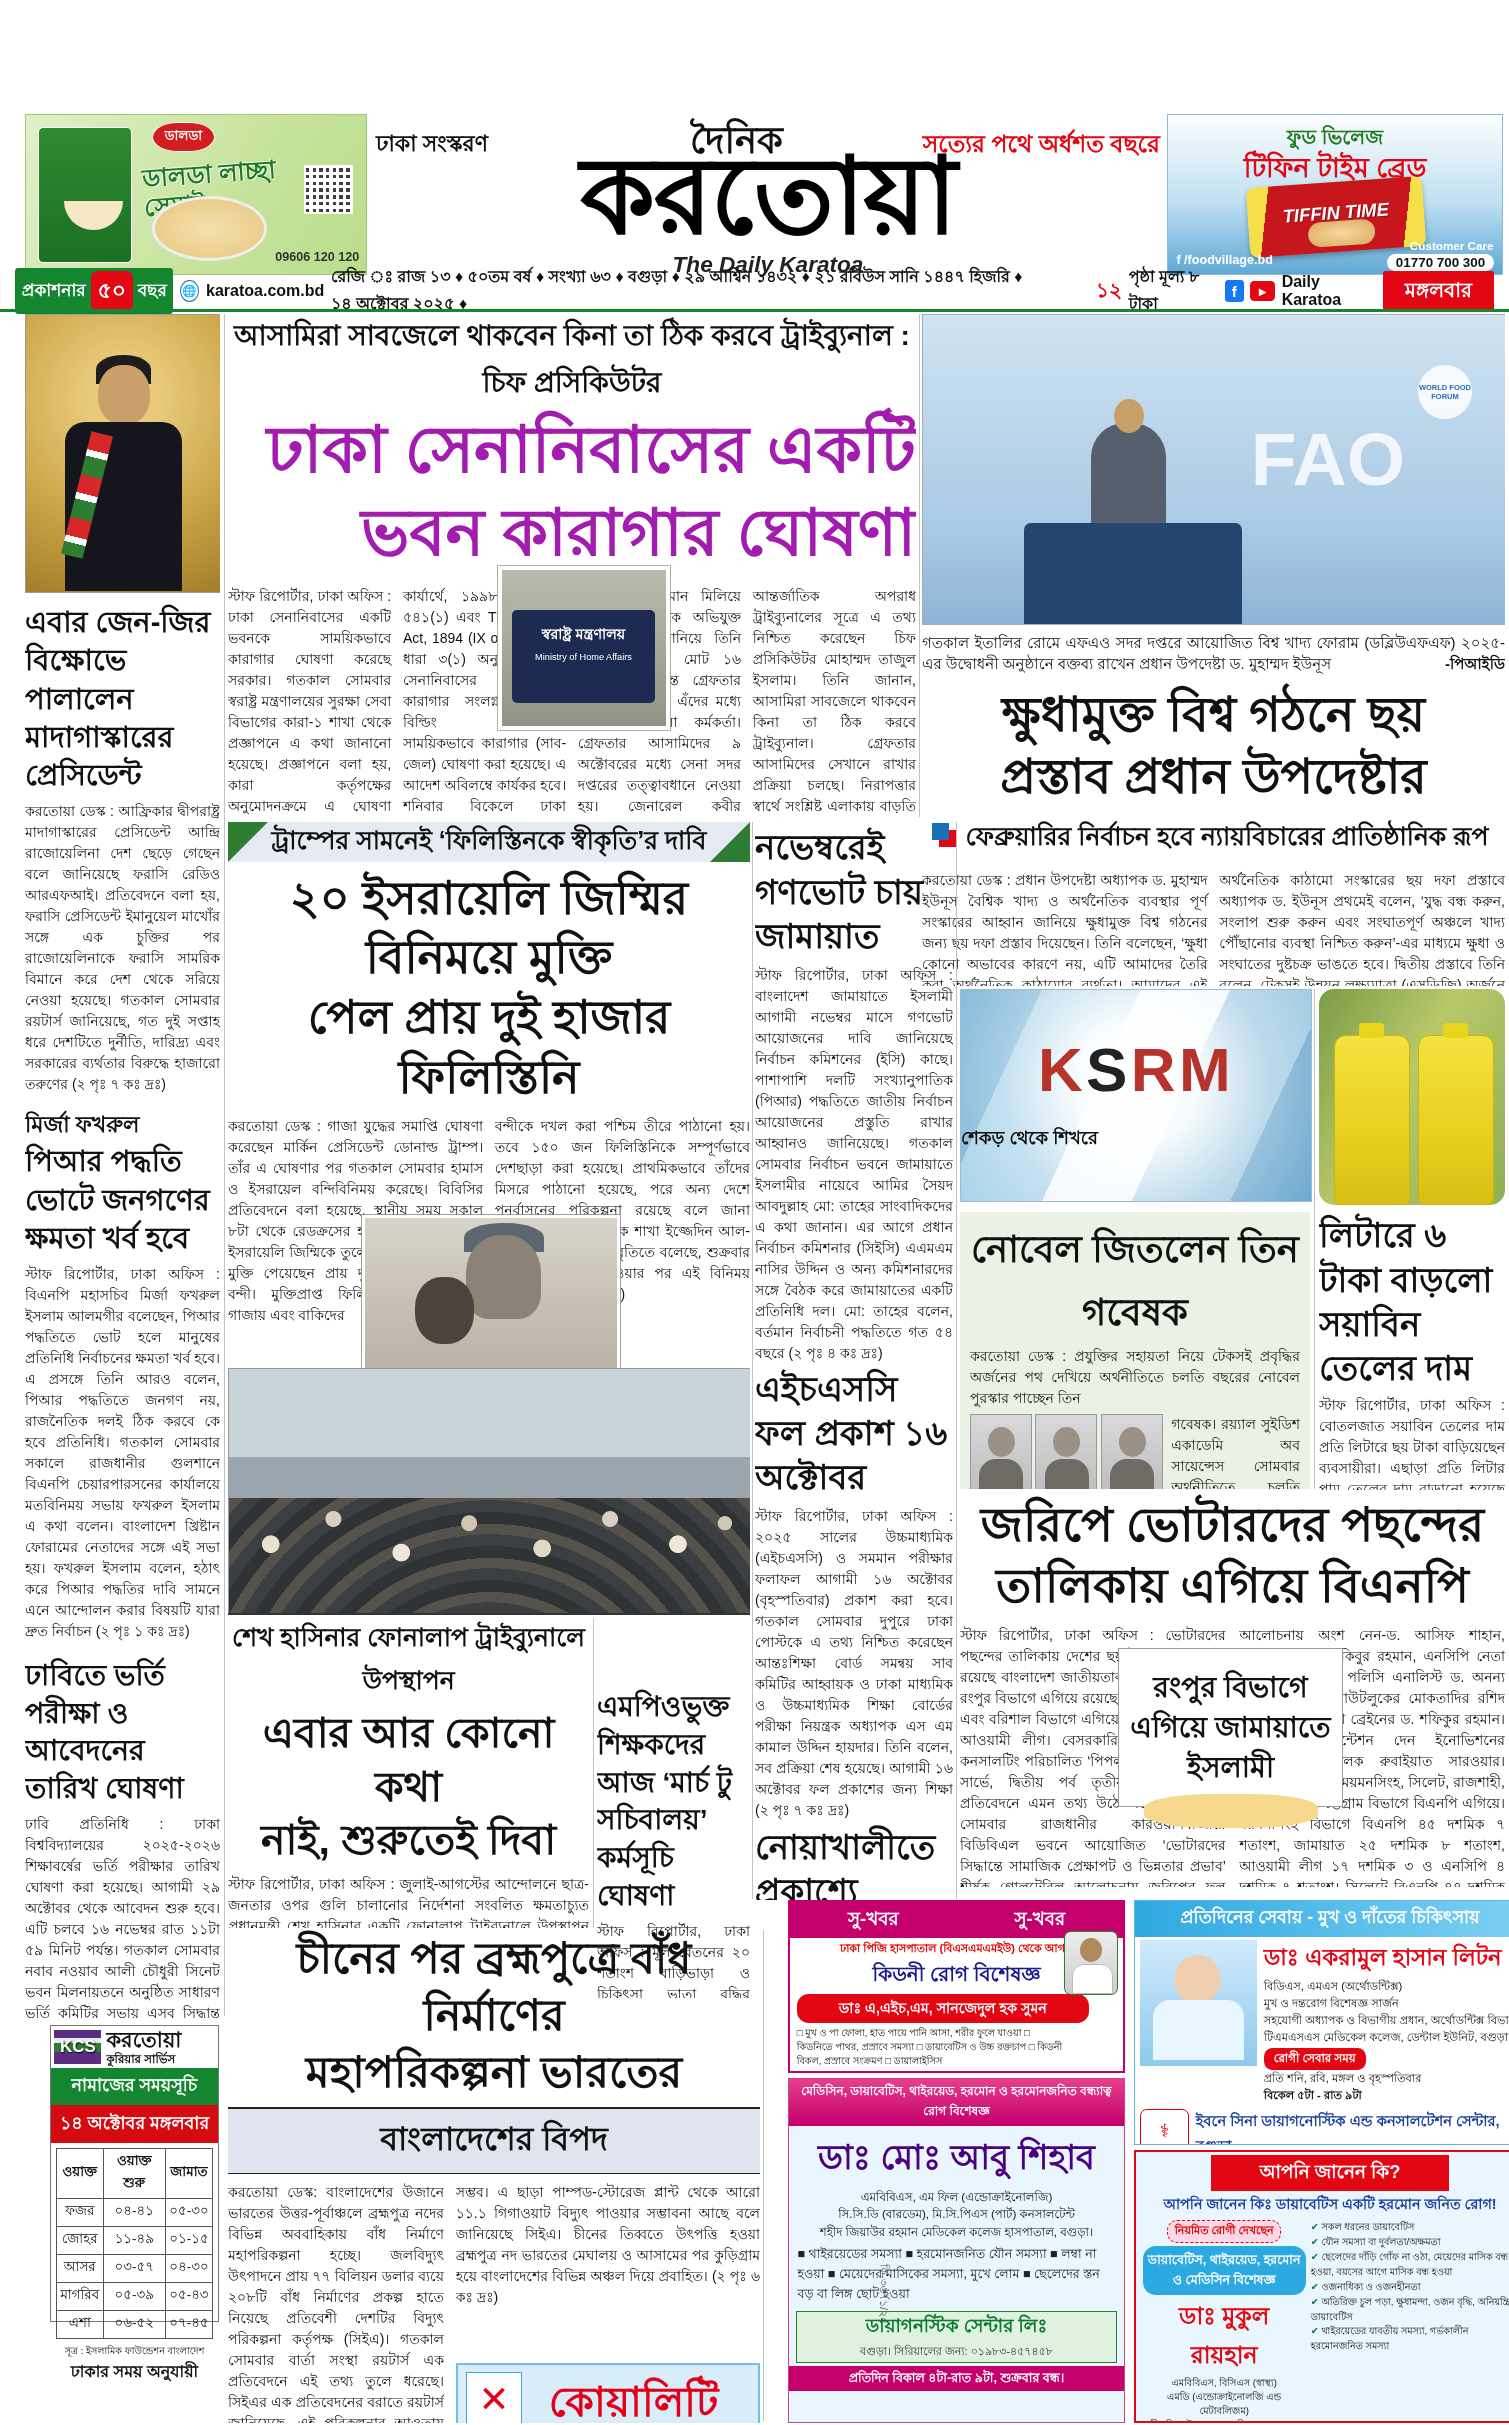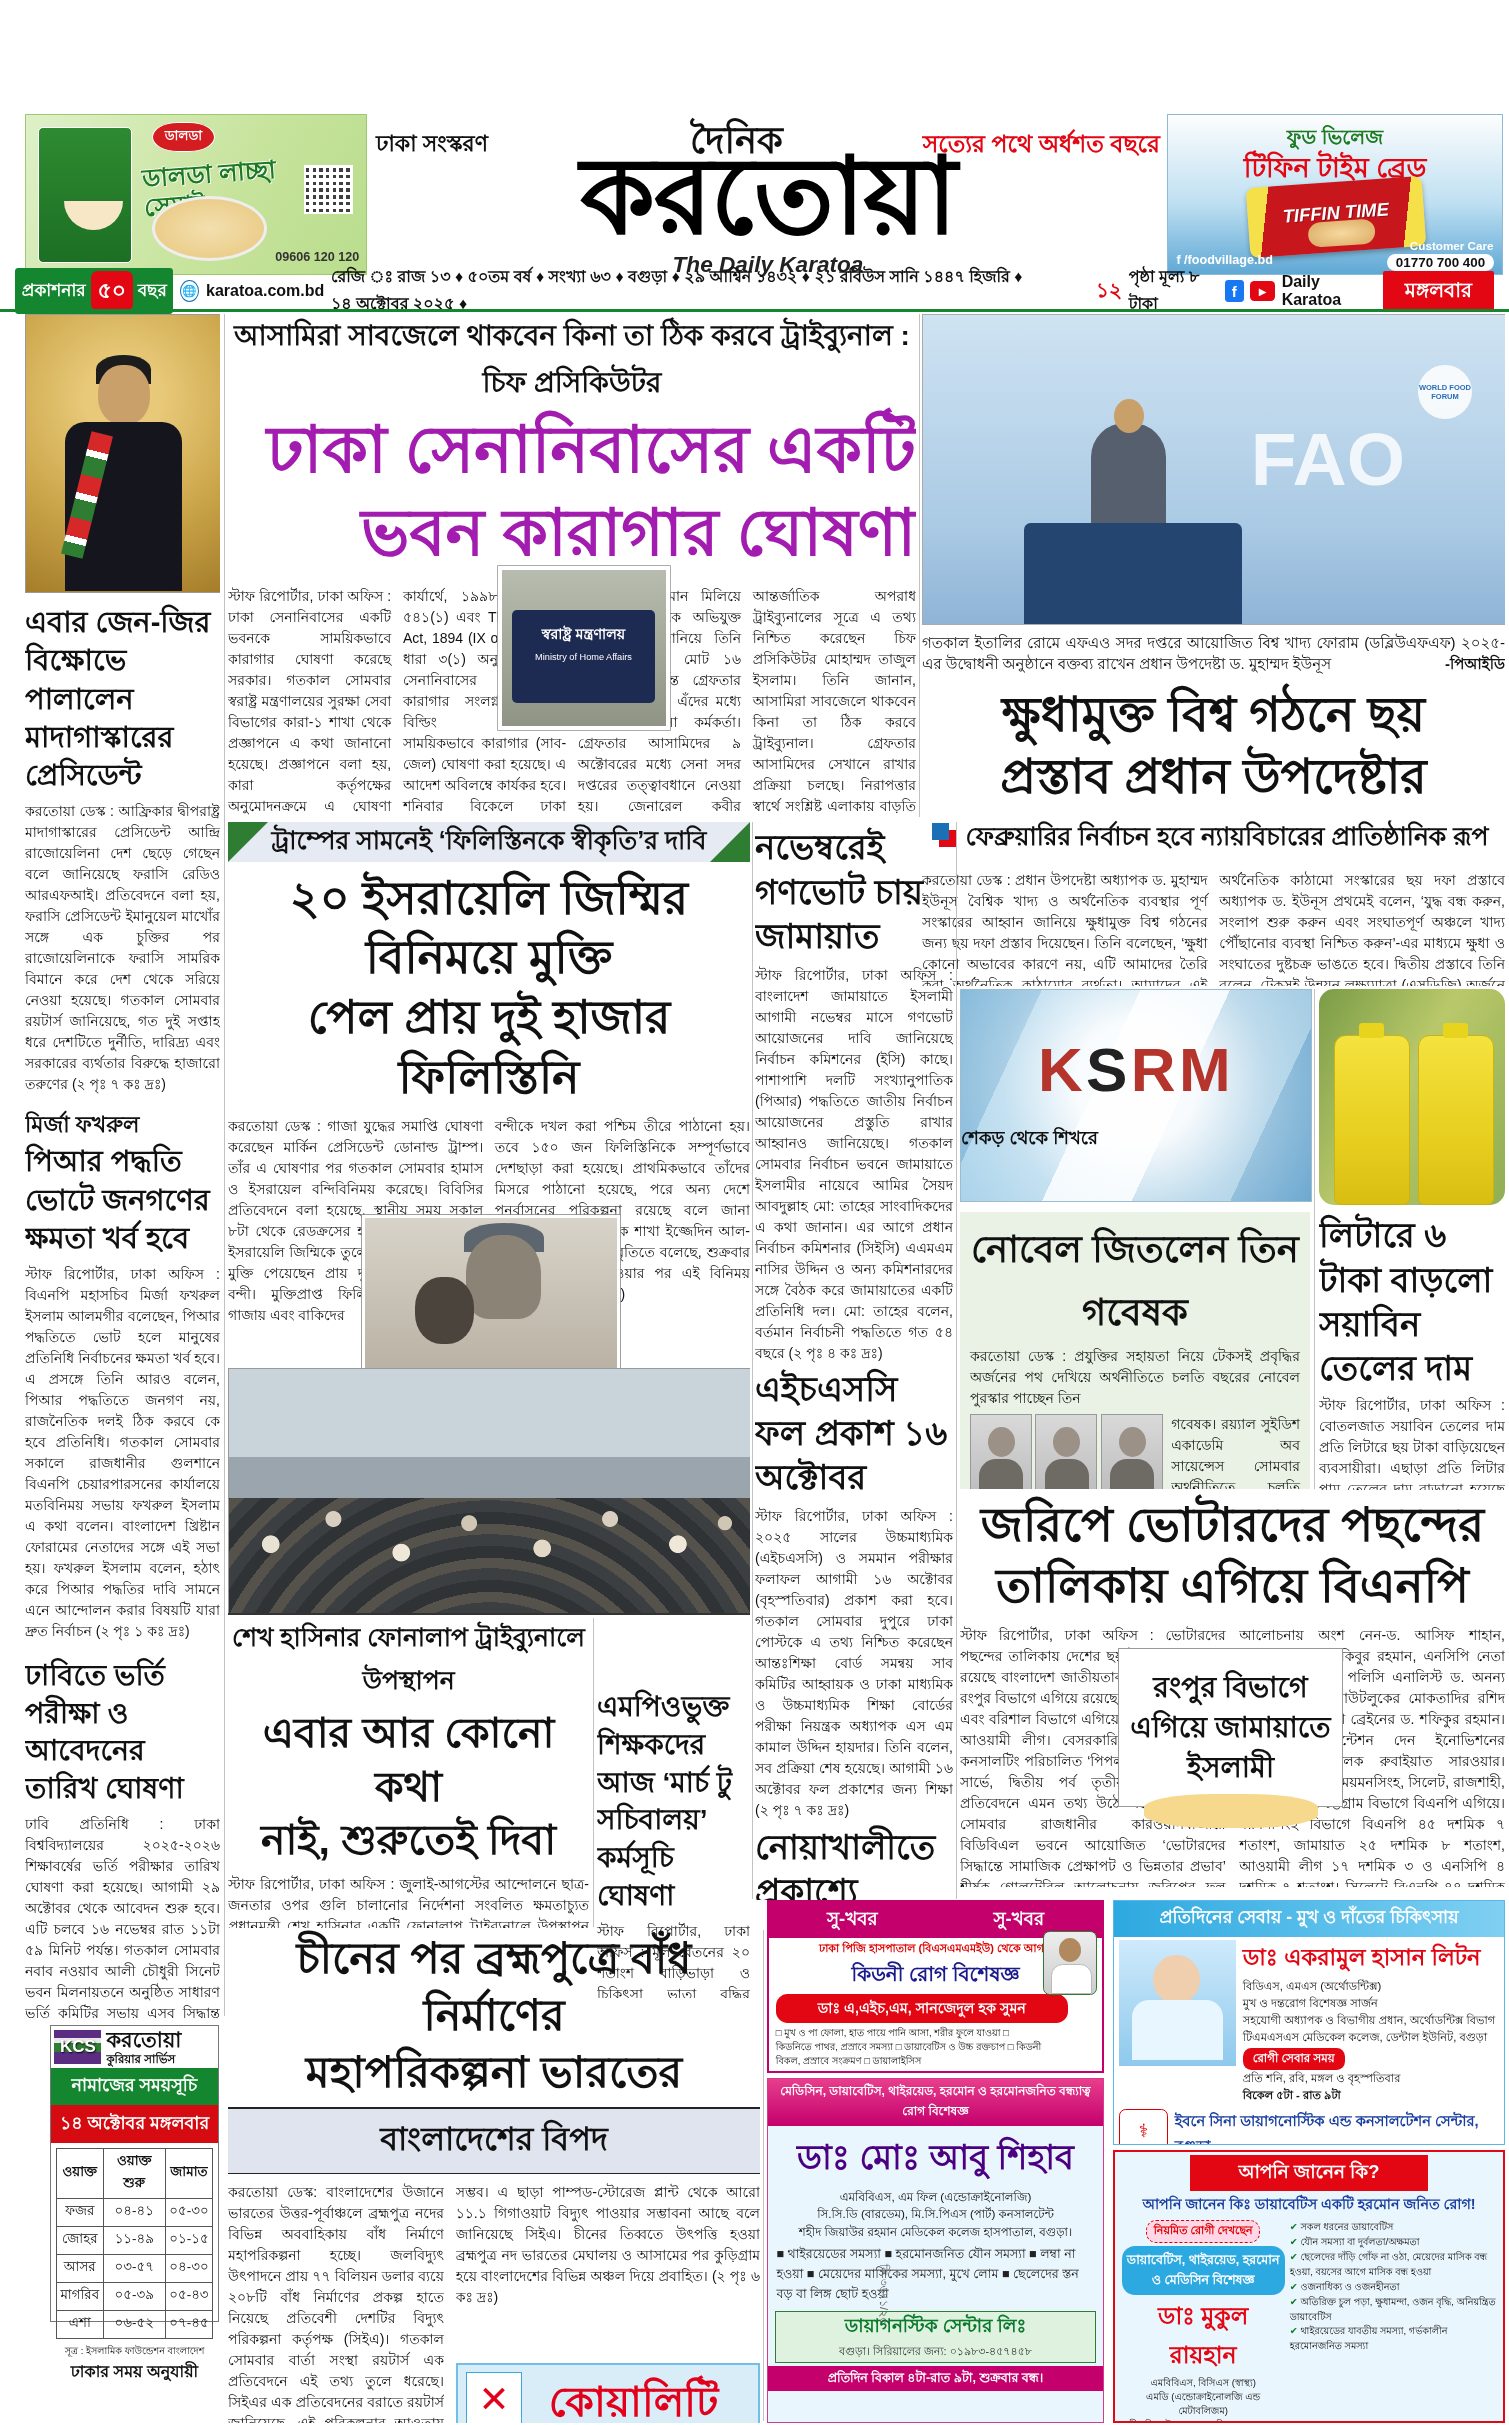--- a/index.html
+++ b/index.html
@@ -170,21 +170,21 @@
      color:#fff;font-weight:900;font-size:17px;display:flex;align-items:center;justify-content:center;text-shadow:0.8px 0.8px 1.7px #000;}
   .pr-brand{font-size:21px;font-weight:900;line-height:1;}
   .pr-brand small{display:block;font-size:11.7px;font-weight:bold;margin-top:2.5px;}
   .pr-green{background:#13862f;color:#fff;text-align:center;font-size:17.6px;font-weight:900;padding:4.2px 0;}
   .pr-red{background:#d50b11;color:#fff;text-align:center;font-size:17.6px;font-weight:900;padding:4.2px 0;}
   .pr-table{width:calc(100% - 10px);margin:5px;border-collapse:collapse;font-size:13.4px;}
   .pr-table td,.pr-table th{border:0.8px solid #555;padding:2.5px 3.4px;text-align:center;}
   .pr-src{font-size:9.6px;text-align:center;}
   .pr-note{font-size:16px;font-weight:900;text-align:center;}
   
-  .adbox{position:absolute;box-sizing:border-box;overflow:hidden;}
+  .adbox{position:absolute;box-sizing:border-box;overflow:hidden;margin-left:21px;}
   #kidney{left:767px;top:1900px;width:337px;height:173px;border:2.5px solid #c4006d;background:#fff;}
   .kd-top{background:#c4006d;color:#fff;display:flex;justify-content:space-around;font-size:18.4px;font-weight:900;padding:2.5px 0;}
   .kd-l1{color:#d00;font-size:11px;text-align:center;font-weight:bold;margin-top:1.7px;}
   .kd-spec{color:#1a1a8c;font-size:20px;font-weight:900;text-align:center;}
   .kd-name{background:#e30613;color:#fff;font-size:14.3px;font-weight:900;text-align:center;border-radius:11.7px;margin:2.5px 34px 2.5px 6.7px;padding:2.5px;}
   .kd-doc{position:absolute;right:5px;top:28.5px;width:52px;height:62px;background:linear-gradient(#eee,#ccc);border:1.7px solid #2e7d32;border-radius:6.7px;}
   .kd-doc:before{content:"";position:absolute;left:15px;top:6.7px;width:22px;height:23.5px;background:#b08a5e;border-radius:50%;}
   .kd-doc:after{content:"";position:absolute;left:6.7px;top:32px;width:39px;height:28.5px;background:#fff;border-radius:11.7px 11.7px 0 0;border:0.8px solid #bbb;}
   .kd-sym{font-size:9.6px;line-height:1.5;padding:0 59px 0 6.7px;}
   .kd-foot{display:flex;justify-content:space-between;align-items:flex-end;padding:1.7px 6.7px;}
@@ -251,21 +251,21 @@
 
   <div class="abs" id="ad-tr">
     <div class="tr-l1">ফুড ভিলেজ</div>
     <div class="tr-l2">টিফিন টাইম ব্রেড</div>
     <div class="tr-pack">
       <div class="tr-packtext">TIFFIN TIME</div>
       <div class="tr-bread"></div>
     </div>
     <div class="tr-fb">f /foodvillage.bd</div>
     <div class="tr-cc">Customer Care</div>
-    <div class="tr-ccn">01770 700 400</div>
+    <div class="tr-ccn">01770 700 300</div>
   </div>
 
   <div class="abs" id="infobar">
     <span class="badge">
       <span>প্রকাশনার</span>
       <span class="badge50">৫০</span>
       <span>বছর</span>
     </span>
     <span class="globe">🌐</span>
     <span class="meta">karatoa.com.bd</span>

